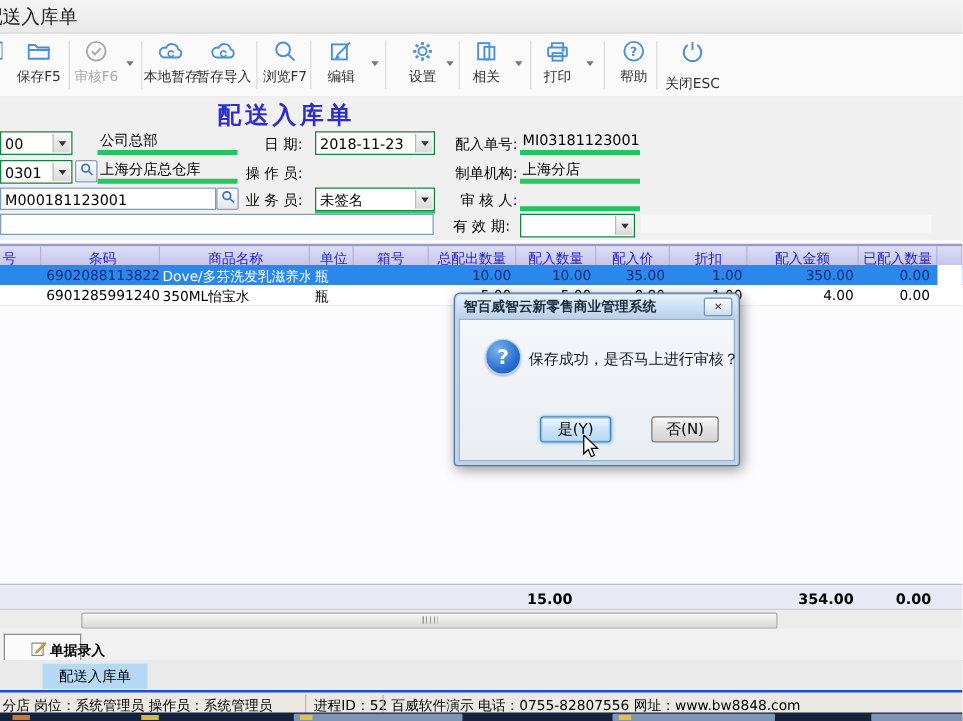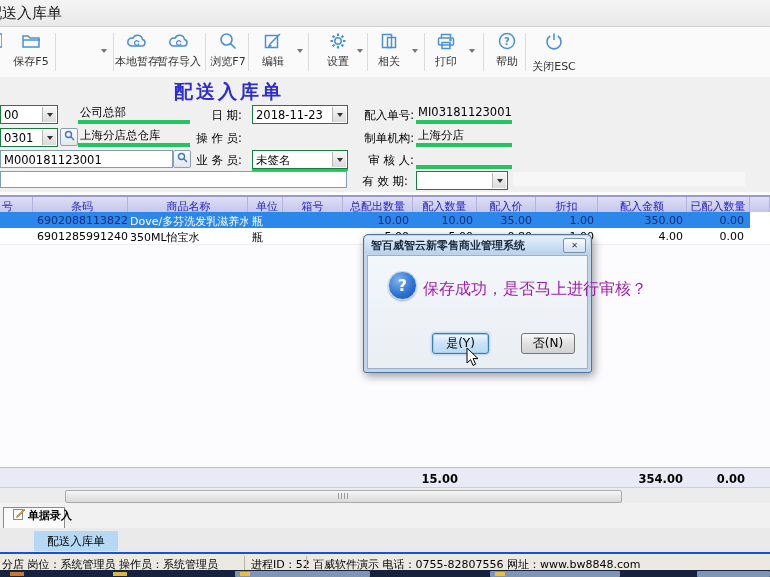--- a/index.html
+++ b/index.html
@@ -52,21 +52,21 @@
   #totals .gcell{font-size:11.5px;padding-top:4px;}
   #totals .tqty{padding-right:19px;}
   #totals .tamt{padding-right:4px;}
   #totals .trec{padding-right:5px;}
   #hscroll{position:absolute;left:0;top:295px;width:770px;height:16px;background:#ececec;border-top:1px solid #cfcfcf;}
   #hthumb{position:absolute;left:65px;top:2px;width:555px;height:11px;background:linear-gradient(#f6f6f6,#d9d9d9);border:1px solid #ababab;border-radius:2px;}
   #hthumb .grip{position:absolute;left:50%;top:2px;margin-left:-6px;width:12px;height:6px;background:repeating-linear-gradient(90deg,#9a9a9a 0 1px,transparent 1px 3px);}
 
   
   #tabbar{position:absolute;left:0;top:503px;width:770px;height:25px;background:#f1f1f1;border-bottom:1px solid #9a9a9a;}
-  #maintab{position:absolute;left:3px;top:4px;width:62px;height:21px;background:#fbfbfb;border:1px solid #8a8a8a;border-bottom:none;display:flex;align-items:flex-start;padding-left:9px;box-sizing:border-box;}
+  #maintab{position:absolute;left:3px;top:4px;width:62px;height:21px;background:#fbfbfb;border:1px solid #8a8a8a;border-bottom:none;display:flex;align-items:flex-end;padding-left:21px;box-sizing:border-box;}
   #maintab .tabtext{font-size:11px;font-weight:bold;margin-left:3px;white-space:nowrap;}
   #subtabbar{position:absolute;left:0;top:528px;width:770px;height:24px;background:#eaeaea;}
   #subtab{position:absolute;left:34px;top:3px;width:84px;height:20px;background:#b5d9f5;display:flex;align-items:center;justify-content:center;font-size:11.5px;white-space:nowrap;}
 
   
   #statusbar{position:absolute;left:0;top:552px;width:770px;height:18px;background:#ece9e2;border-top:2px solid #1d4ed8;font-size:11px;overflow:hidden;}
   #statusbar .stext{position:absolute;top:3px;white-space:nowrap;}
   .ssep{position:absolute;top:2px;width:1px;height:14px;background:#b8b4ac;}
 
   
@@ -74,21 +74,21 @@
   .tkbtn{position:absolute;top:1px;height:6px;background:#7e95b5;border-radius:1px;}
   .tkicon{position:absolute;top:2px;height:4px;width:14px;}
 
   
   #dialog{position:absolute;left:363px;top:234px;width:227px;height:137px;background:#c0d5ea;border:1px solid #50749c;border-radius:5px 5px 3px 3px;box-shadow:2px 3px 10px rgba(0,0,0,0.40);z-index:100;}
   #dlgtitle{position:absolute;left:1px;top:1px;right:1px;height:18px;background:linear-gradient(#e4f0fc,#b8d2ec);border-radius:4px 4px 0 0;display:flex;align-items:center;}
   #dlgtitle .dtext{font-size:11px;font-weight:bold;color:#1c2c3c;margin-left:6px;white-space:nowrap;}
   #dlgclose{position:absolute;right:5px;top:3px;width:21px;height:13px;background:linear-gradient(#f8fbff,#cfdfef);border:1px solid #7a94ae;border-radius:2px;font-size:8px;color:#334;display:flex;align-items:center;justify-content:center;}
   #dlgbody{position:absolute;left:3px;right:3px;top:20px;bottom:3px;background:linear-gradient(#f4f7fa,#e9eef3);border:1px solid #9ab0c6;}
   #qicon{position:absolute;left:24px;top:36px;width:27px;height:27px;border-radius:50%;background:radial-gradient(circle at 35% 30%,#7db4f0,#2a6fd0 60%,#1a55ae);border:1px solid #b8d2ee;box-shadow:0 1px 2px rgba(0,0,0,0.3);color:#fff;font-weight:bold;font-size:16px;display:flex;align-items:center;justify-content:center;}
-  #dlgmsg{position:absolute;left:59px;top:44px;font-size:16px;color:#a21caf;white-space:nowrap;}
+  #dlgmsg{position:absolute;left:59px;top:44px;font-size:12px;color:#0f172a;white-space:nowrap;}
   .dlgbtn{position:absolute;top:98px;height:21px;font-size:12px;display:flex;align-items:center;justify-content:center;border-radius:3px;box-sizing:border-box;}
   #btnyes{left:68px;width:57px;background:linear-gradient(#f2f8fd,#cde4f7 45%,#b9daf4);border:1px solid #3c7fb1;box-shadow:0 0 0 1px #a9cde9 inset,0 0 3px #74b2e2;}
   #btnno{left:157px;width:54px;background:linear-gradient(#fafafa,#e3e3e3 45%,#d2d2d2);border:1px solid #757575;}
   #cursor{position:absolute;left:466px;top:348px;z-index:110;}
 </style>
 </head>
 <body>
 
 <div id="screen">
 
@@ -108,20 +108,29 @@
     <div class="tbtn" style="left:8px;width:46px;">
       <span>
           <svg width="22" height="22" viewBox="0 0 22 22" fill="none" stroke="#4a90d8" stroke-width="1.5">
             <path d="M3 17 V6 h5 l2 2 h9 v9 z"></path>
             <path d="M3 10 h17"></path>
           </svg>
         </span>
       <span class="tlabel">保存F5</span>
     </div>
     <div class="tsep" style="left:55px;"></div>
+    <div class="tbtn disabled" style="left:55px;width:44px;">
+      <span>
+          <svg width="22" height="22" viewBox="0 0 22 22" fill="none" stroke="#a8a8a8" stroke-width="1.5">
+            <circle cx="11" cy="11" r="7.5"></circle>
+            <path d="M7.5 11 l2.5 2.5 L14.5 8.5"></path>
+          </svg>
+        </span>
+      <span class="tlabel">审核F6</span>
+    </div>
     <div class="tarrow" style="left:101px;"></div>
     <div class="tsep" style="left:113px;"></div>
     <div class="tbtn" style="left:114px;width:46px;">
       <span>
           <svg width="22" height="22" viewBox="0 0 22 22" fill="none" stroke="#4a90d8" stroke-width="1.5">
             <path d="M6 16 a4 4 0 1 1 1-7.8 A5 5 0 0 1 16.5 9.5 a3.3 3.3 0 0 1-.8 6.5 z"></path>
             <path d="M13 12.2 a2.3 2.3 0 1 0 0 1.6" stroke-width="1.3"></path>
           </svg>
         </span>
       <span class="tlabel">本地暂存</span>

